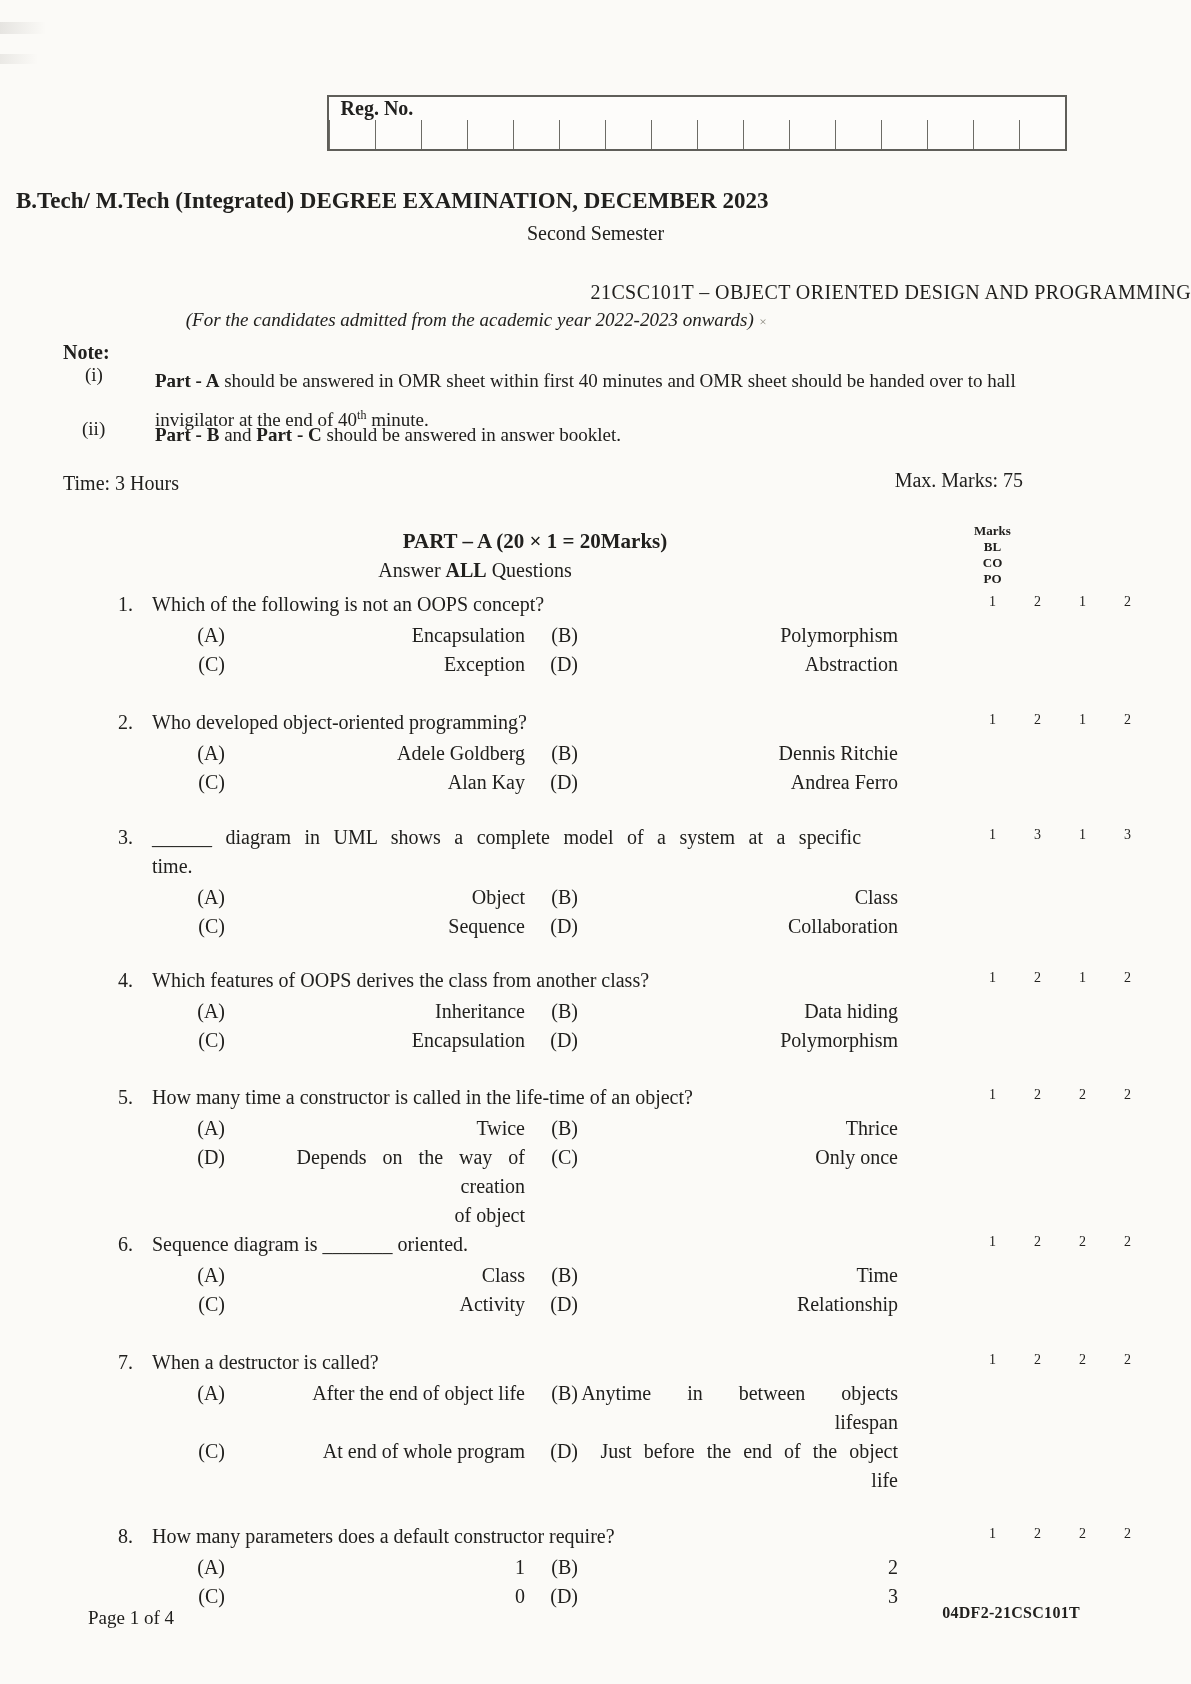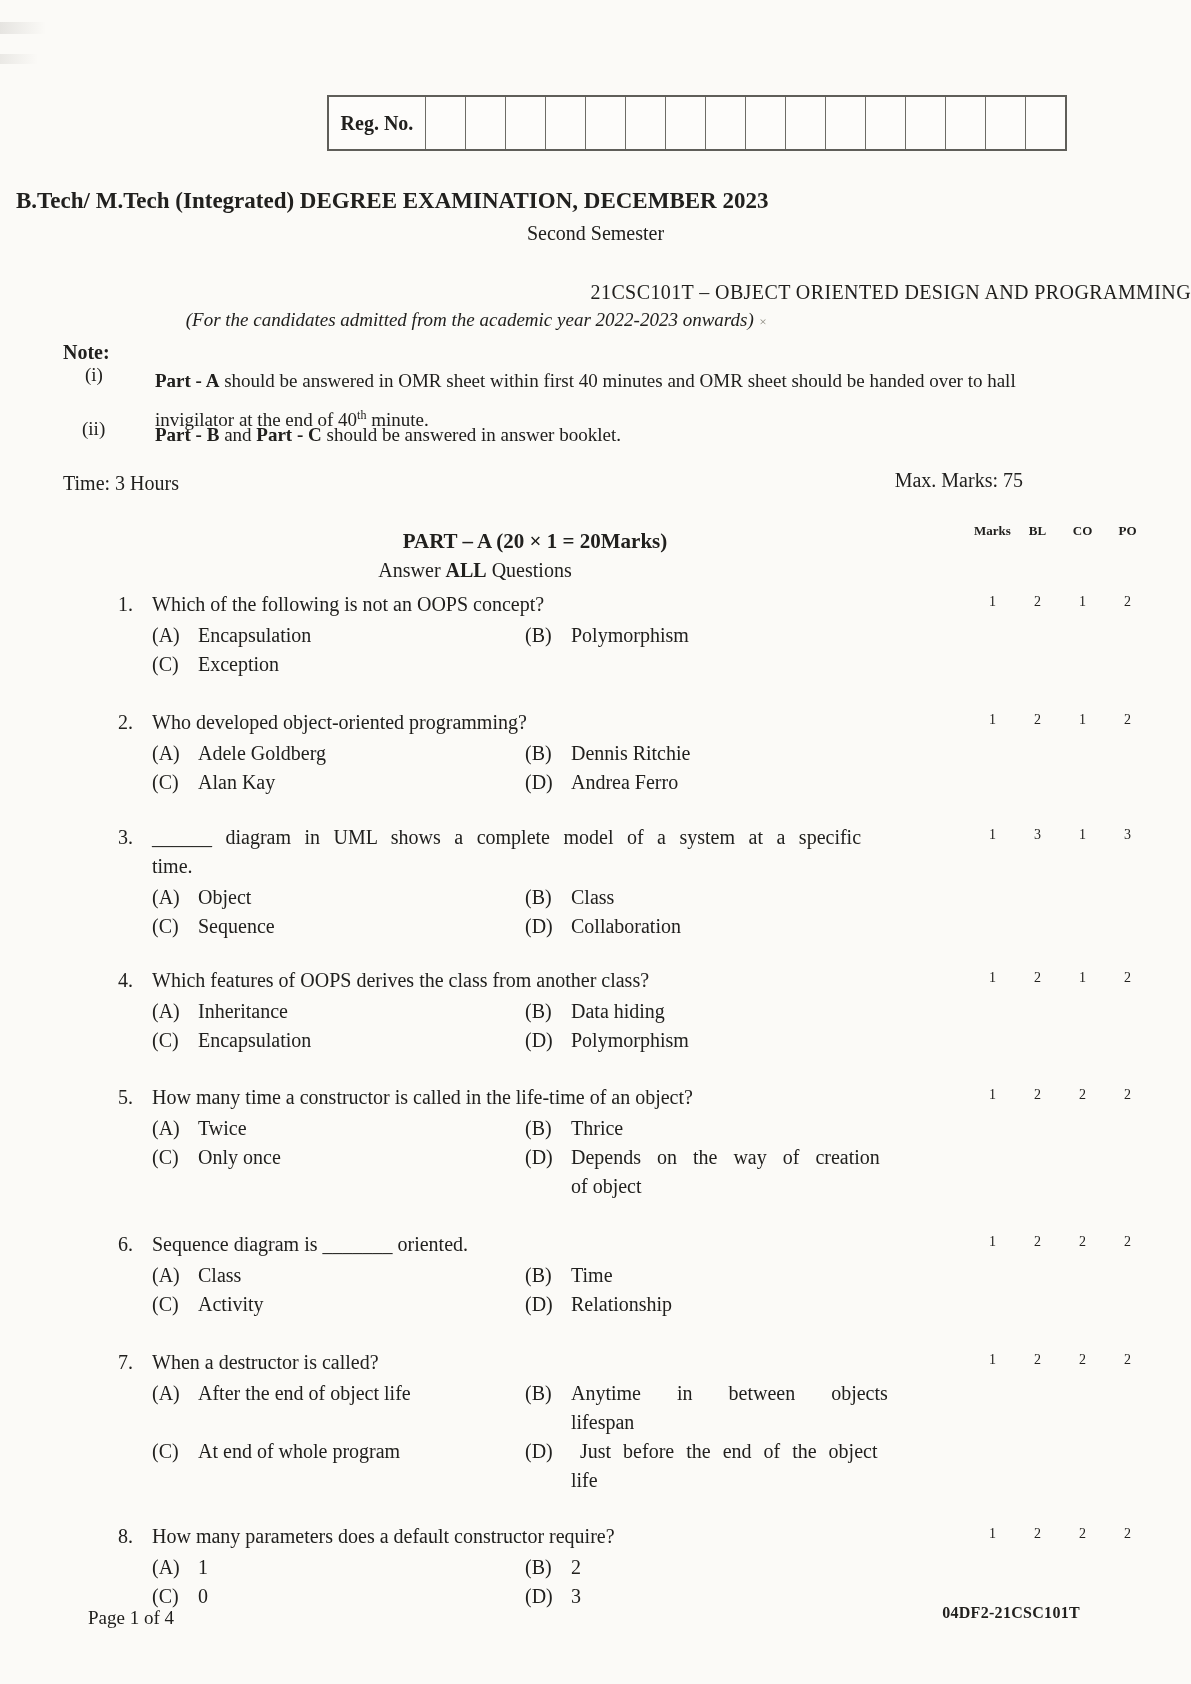--- a/index.html
+++ b/index.html
@@ -2,21 +2,21 @@
 <html><head>
 <meta charset="utf-8">
 <style>
   html,body{margin:0;padding:0;background:#e8e7e3;}
   .page{
     position:relative;width:1191px;height:1684px;margin:0 auto;
     background:#fbfaf7;color:#21201e;
     font-family:"Liberation Serif","DejaVu Serif",serif;
     overflow:hidden;
   }
-  .abs{position:absolute;}
+  .abs{position:absolute;flex-direction:column;}
   
   .smudge{position:absolute;opacity:.55;pointer-events:none;}
   .smudge.s1{left:0;top:22px;width:46px;height:12px;background:linear-gradient(90deg,#d4d2ce,rgba(212,210,206,0));}
   .smudge.s2{left:0;top:54px;width:38px;height:10px;background:linear-gradient(90deg,#dcdad6,rgba(220,218,214,0));}
   .stray{color:#8a887f;font-size:13px;}
   
   .reg-table{left:327px;top:95px;width:736px;height:52px;display:flex;border:2px solid #5f5e59;background:#fdfcfa;}
   .reg-label{width:96px;display:flex;align-items:center;justify-content:center;font-weight:bold;font-size:20px;}
   .reg-cells{flex:1;display:flex;}
   .reg-cell{flex:1;border-left:1px solid #6d6c66;}
@@ -39,21 +39,21 @@
   .cols-header{left:970px;top:523px;width:180px;display:flex;font-weight:bold;font-size:13px;}
   .col-cell{width:45px;text-align:center;}
   .part-a-heading{left:0;top:529px;width:1070px;text-align:center;font-weight:bold;font-size:21px;}
   .answer-line{left:0;top:559px;width:950px;text-align:center;font-size:20px;}
   
   .q{position:absolute;left:118px;width:1032px;font-size:20px;line-height:29px;}
   .q-num{position:absolute;left:0;top:0;}
   .q-text{margin-left:34px;width:720px;}
   .q-marks{position:absolute;left:852px;top:1px;width:180px;display:flex;font-size:14px;line-height:22px;}
   .mark-cell{width:45px;text-align:center;}
-  .q-opts{margin-left:34px;margin-top:2px;display:grid;grid-template-columns:373px 373px;}
+  .q-opts{margin-left:34px;margin-top:2px;display:grid;grid-template-columns:373px 373px;text-align:right;}
   .opt-label{display:inline-block;width:46px;vertical-align:top;}
   .opt-text{display:inline-block;vertical-align:top;width:300px;}
   .opt:nth-child(even) .opt-text{width:320px;}
   
   .footer-page{left:88px;top:1607px;font-size:19px;}
   .footer-code{left:900px;top:1604px;width:180px;text-align:right;font-weight:bold;font-size:16px;letter-spacing:.3px;}
 </style>
 </head>
 <body>
 
@@ -117,20 +117,21 @@
     <div class="q-marks">
           <span class="mark-cell">1</span>
           <span class="mark-cell">2</span>
           <span class="mark-cell">1</span>
           <span class="mark-cell">2</span>
         </div>
     <div class="q-opts">
           <div class="opt"><span class="opt-label">(A)</span><span class="opt-text"><span>Encapsulation</span></span></div>
           <div class="opt"><span class="opt-label">(B)</span><span class="opt-text"><span>Polymorphism</span></span></div>
           <div class="opt"><span class="opt-label">(C)</span><span class="opt-text"><span>Exception</span></span></div>
+          <div class="opt"><span class="opt-label">(D)</span><span class="opt-text"><span>Abstraction</span></span></div>
         </div>
   </div>
       <div class="q" style="top: 708px;">
     <span class="q-num">2.</span>
     <div class="q-text"><span>Who developed object-oriented programming?</span></div>
     <div class="q-marks">
           <span class="mark-cell">1</span>
           <span class="mark-cell">2</span>
           <span class="mark-cell">1</span>
           <span class="mark-cell">2</span>
@@ -179,22 +180,22 @@
     <div class="q-text"><span>How many time a constructor is called in the life-time of an object?</span></div>
     <div class="q-marks">
           <span class="mark-cell">1</span>
           <span class="mark-cell">2</span>
           <span class="mark-cell">2</span>
           <span class="mark-cell">2</span>
         </div>
     <div class="q-opts">
           <div class="opt"><span class="opt-label">(A)</span><span class="opt-text"><span>Twice</span></span></div>
           <div class="opt"><span class="opt-label">(B)</span><span class="opt-text"><span>Thrice</span></span></div>
+          <div class="opt"><span class="opt-label">(D)</span><span class="opt-text"><span style="word-spacing: 11px;">Depends on the way of creation</span><br><span>of object</span></span></div>
           <div class="opt"><span class="opt-label">(C)</span><span class="opt-text"><span>Only once</span></span></div>
-          <div class="opt"><span class="opt-label">(D)</span><span class="opt-text"><span style="word-spacing: 11px;">Depends on the way of creation</span><br><span>of object</span></span></div>
         </div>
   </div>
       <div class="q" style="top: 1230px;">
     <span class="q-num">6.</span>
     <div class="q-text"><span>Sequence diagram is _______ oriented.</span></div>
     <div class="q-marks">
           <span class="mark-cell">1</span>
           <span class="mark-cell">2</span>
           <span class="mark-cell">2</span>
           <span class="mark-cell">2</span>

